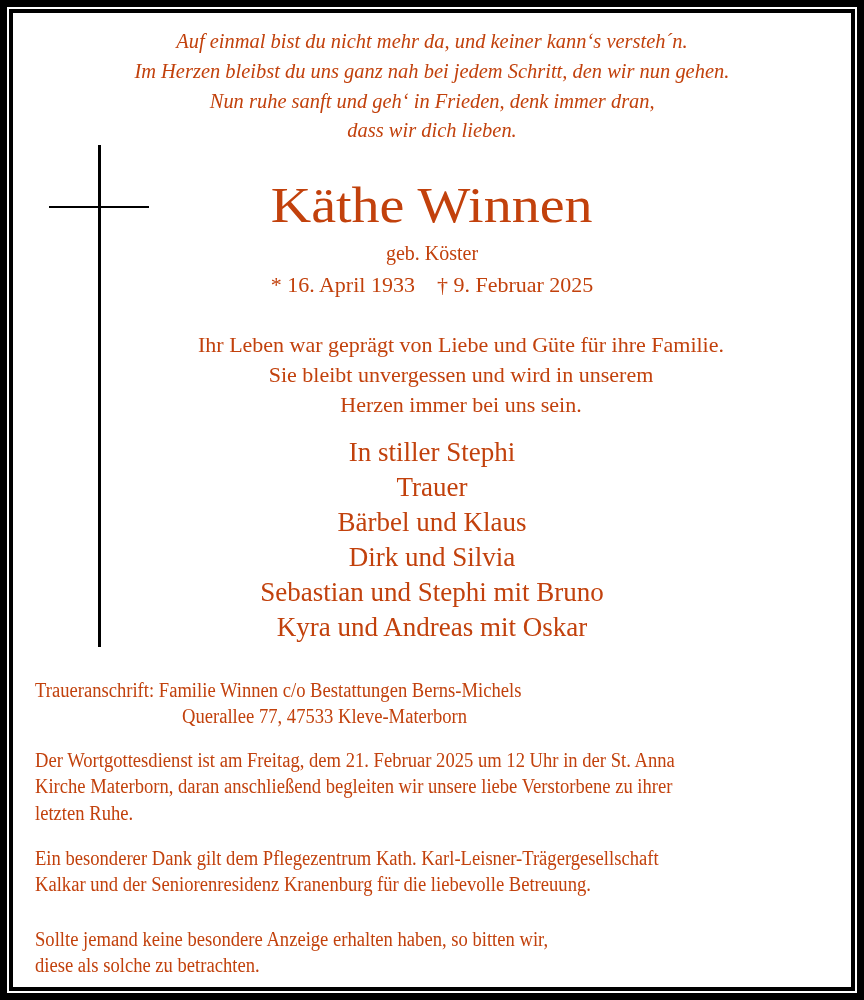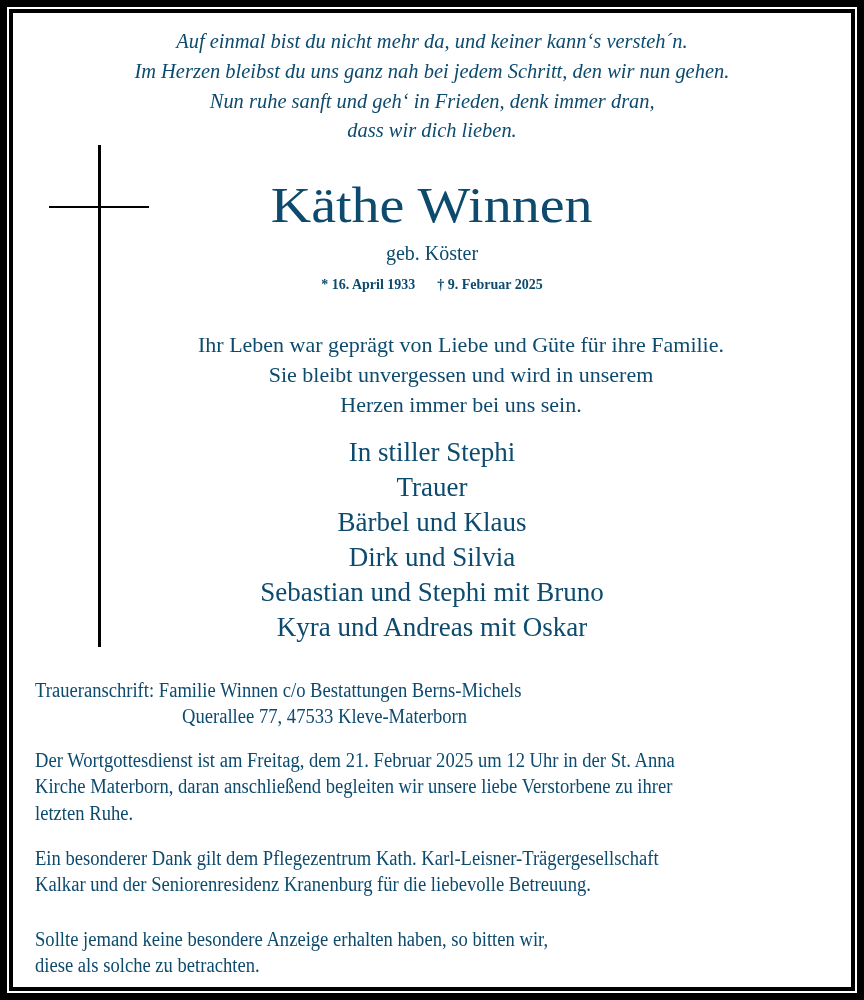--- a/index.html
+++ b/index.html
@@ -7,30 +7,30 @@
   .frame-outer {
     position: absolute; left: 0; top: 0; width: 864px; height: 1000px;
     box-sizing: border-box; border: 7px solid #000; background: #fff;
   }
   .frame-inner {
     position: absolute; left: 9px; top: 9px; right: 9px; bottom: 9px;
     border: 4px solid #000; background: #fff;
   }
   .ln {
     position: absolute; left: 0; width: 864px; text-align: center;
-    white-space: nowrap; color: #0c4a6e;
+    white-space: nowrap; color: #c2410c;
     font-family: "Liberation Serif", "DejaVu Serif", serif;
   }
   .ln > span { display: inline-block; transform-origin: center bottom; }
   .left { text-align: center; left: 35px; width: auto; }
   .left > span { transform-origin: left bottom; }
   .poem { font-style: italic; font-size: 22px; line-height: 22px; }
   .name { font-size: 50px; line-height: 50px; }
   .maiden { font-size: 20px; line-height: 20px; }
-  .dates { font-size: 14px; line-height: 22px; font-weight: bold; }
+  .dates { font-size: 22px; line-height: 22px; }
   .tribute { font-size: 22px; line-height: 22px; margin-left: 29px; }
   .mourn { font-size: 27px; line-height: 27px; }
   .body { font-size: 20px; line-height: 20px; }
   .cross-v { position: absolute; left: 98px; top: 145px; width: 3px; height: 502px; background: #000; }
   .cross-h { position: absolute; left: 49px; top: 206px; width: 100px; height: 2px; background: #000; }
 </style>
 </head>
 <body>
 
 <div class="frame-outer"></div>

